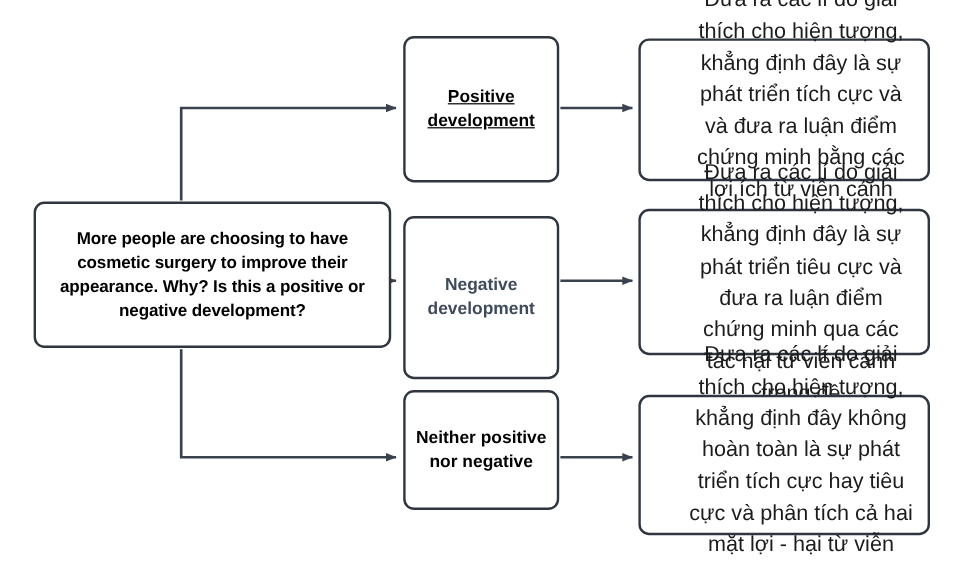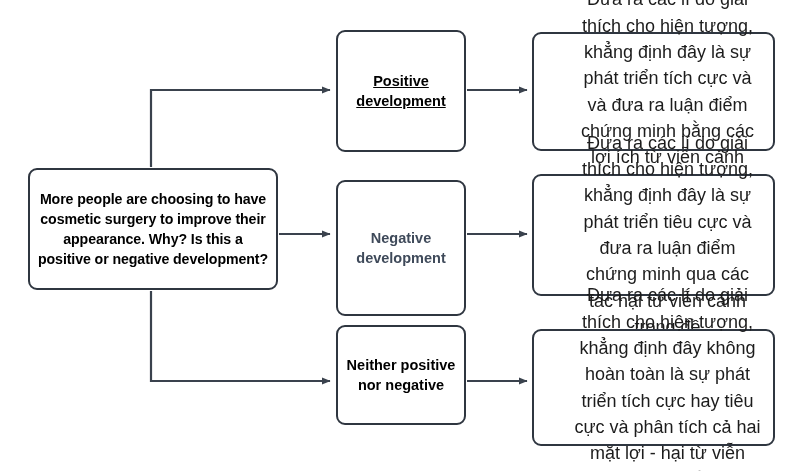--- a/index.html
+++ b/index.html
@@ -40,21 +40,21 @@
     display: block;
     width: 100%;
     padding: 0 7px;
     box-sizing: border-box;
     white-space: pre-line;
   }
   
   #node-question {
     left: 28px;
     top: 168px;
-    width: 250px;
+    width: 298px;
     height: 122px;
   }
   #node-question .txt {
     font-size: 14.2px;
     font-weight: bold;
     line-height: 1.42;
     color: #000000;
     letter-spacing: -0.1px;
   }
   

